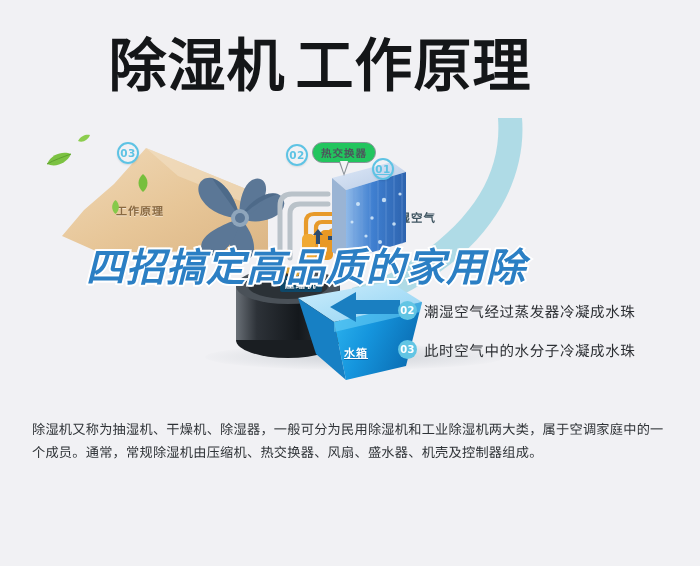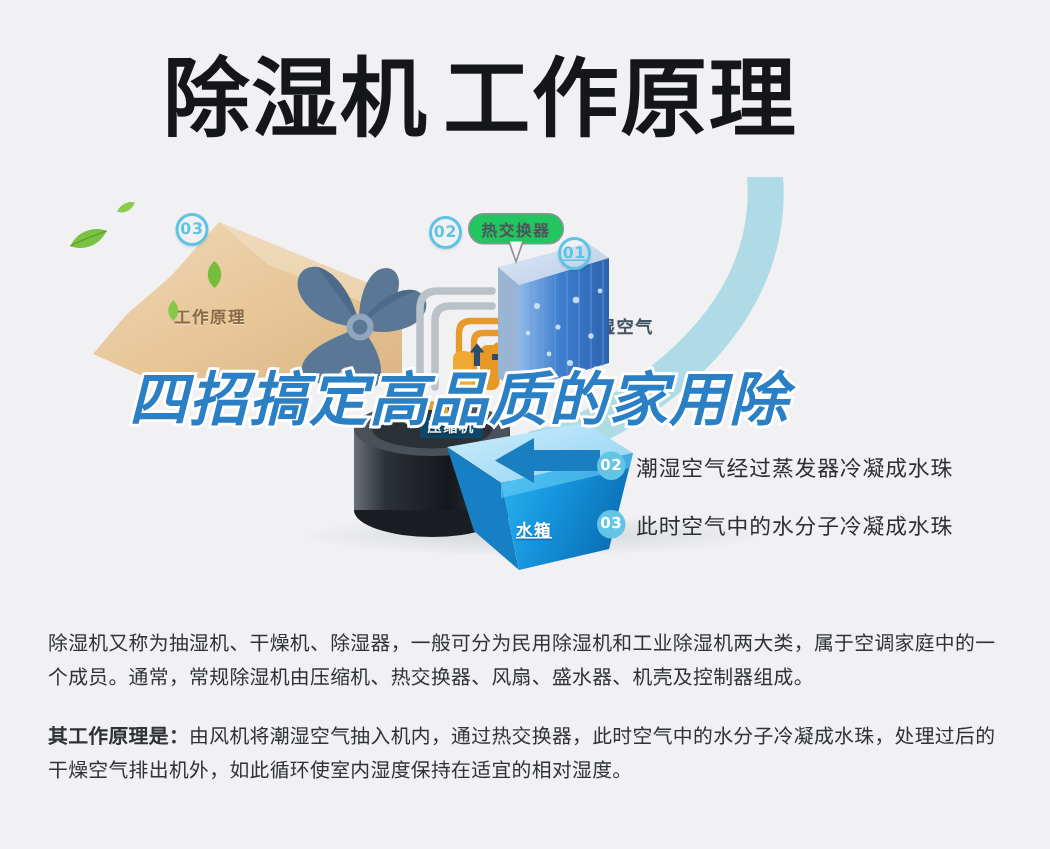--- a/index.html
+++ b/index.html
@@ -374,16 +374,15 @@
       <span class="legend-text">潮湿空气经过蒸发器冷凝成水珠</span>
     </div>
     <div class="legend-row">
       <span class="legend-badge">03</span>
       <span class="legend-text">此时空气中的水分子冷凝成水珠</span>
     </div>
   </div>
 
   <div class="body-copy">
     <p class="para">除湿机又称为抽湿机、干燥机、除湿器，一般可分为民用除湿机和工业除湿机两大类，属于空调家庭中的一个成员。通常，常规除湿机由压缩机、热交换器、风扇、盛水器、机壳及控制器组成。</p>
-    <p class="para"><b>其工作原理是：</b><span>由风机将潮湿空气抽入机内，通过热交换器，此时空气中的水分子冷凝成水珠，处理过后的干燥空气排出机外，如此循环使室内湿度保持在适宜的相对湿度。</span></p>
   </div>
 
 </div>
 
 </body></html>

